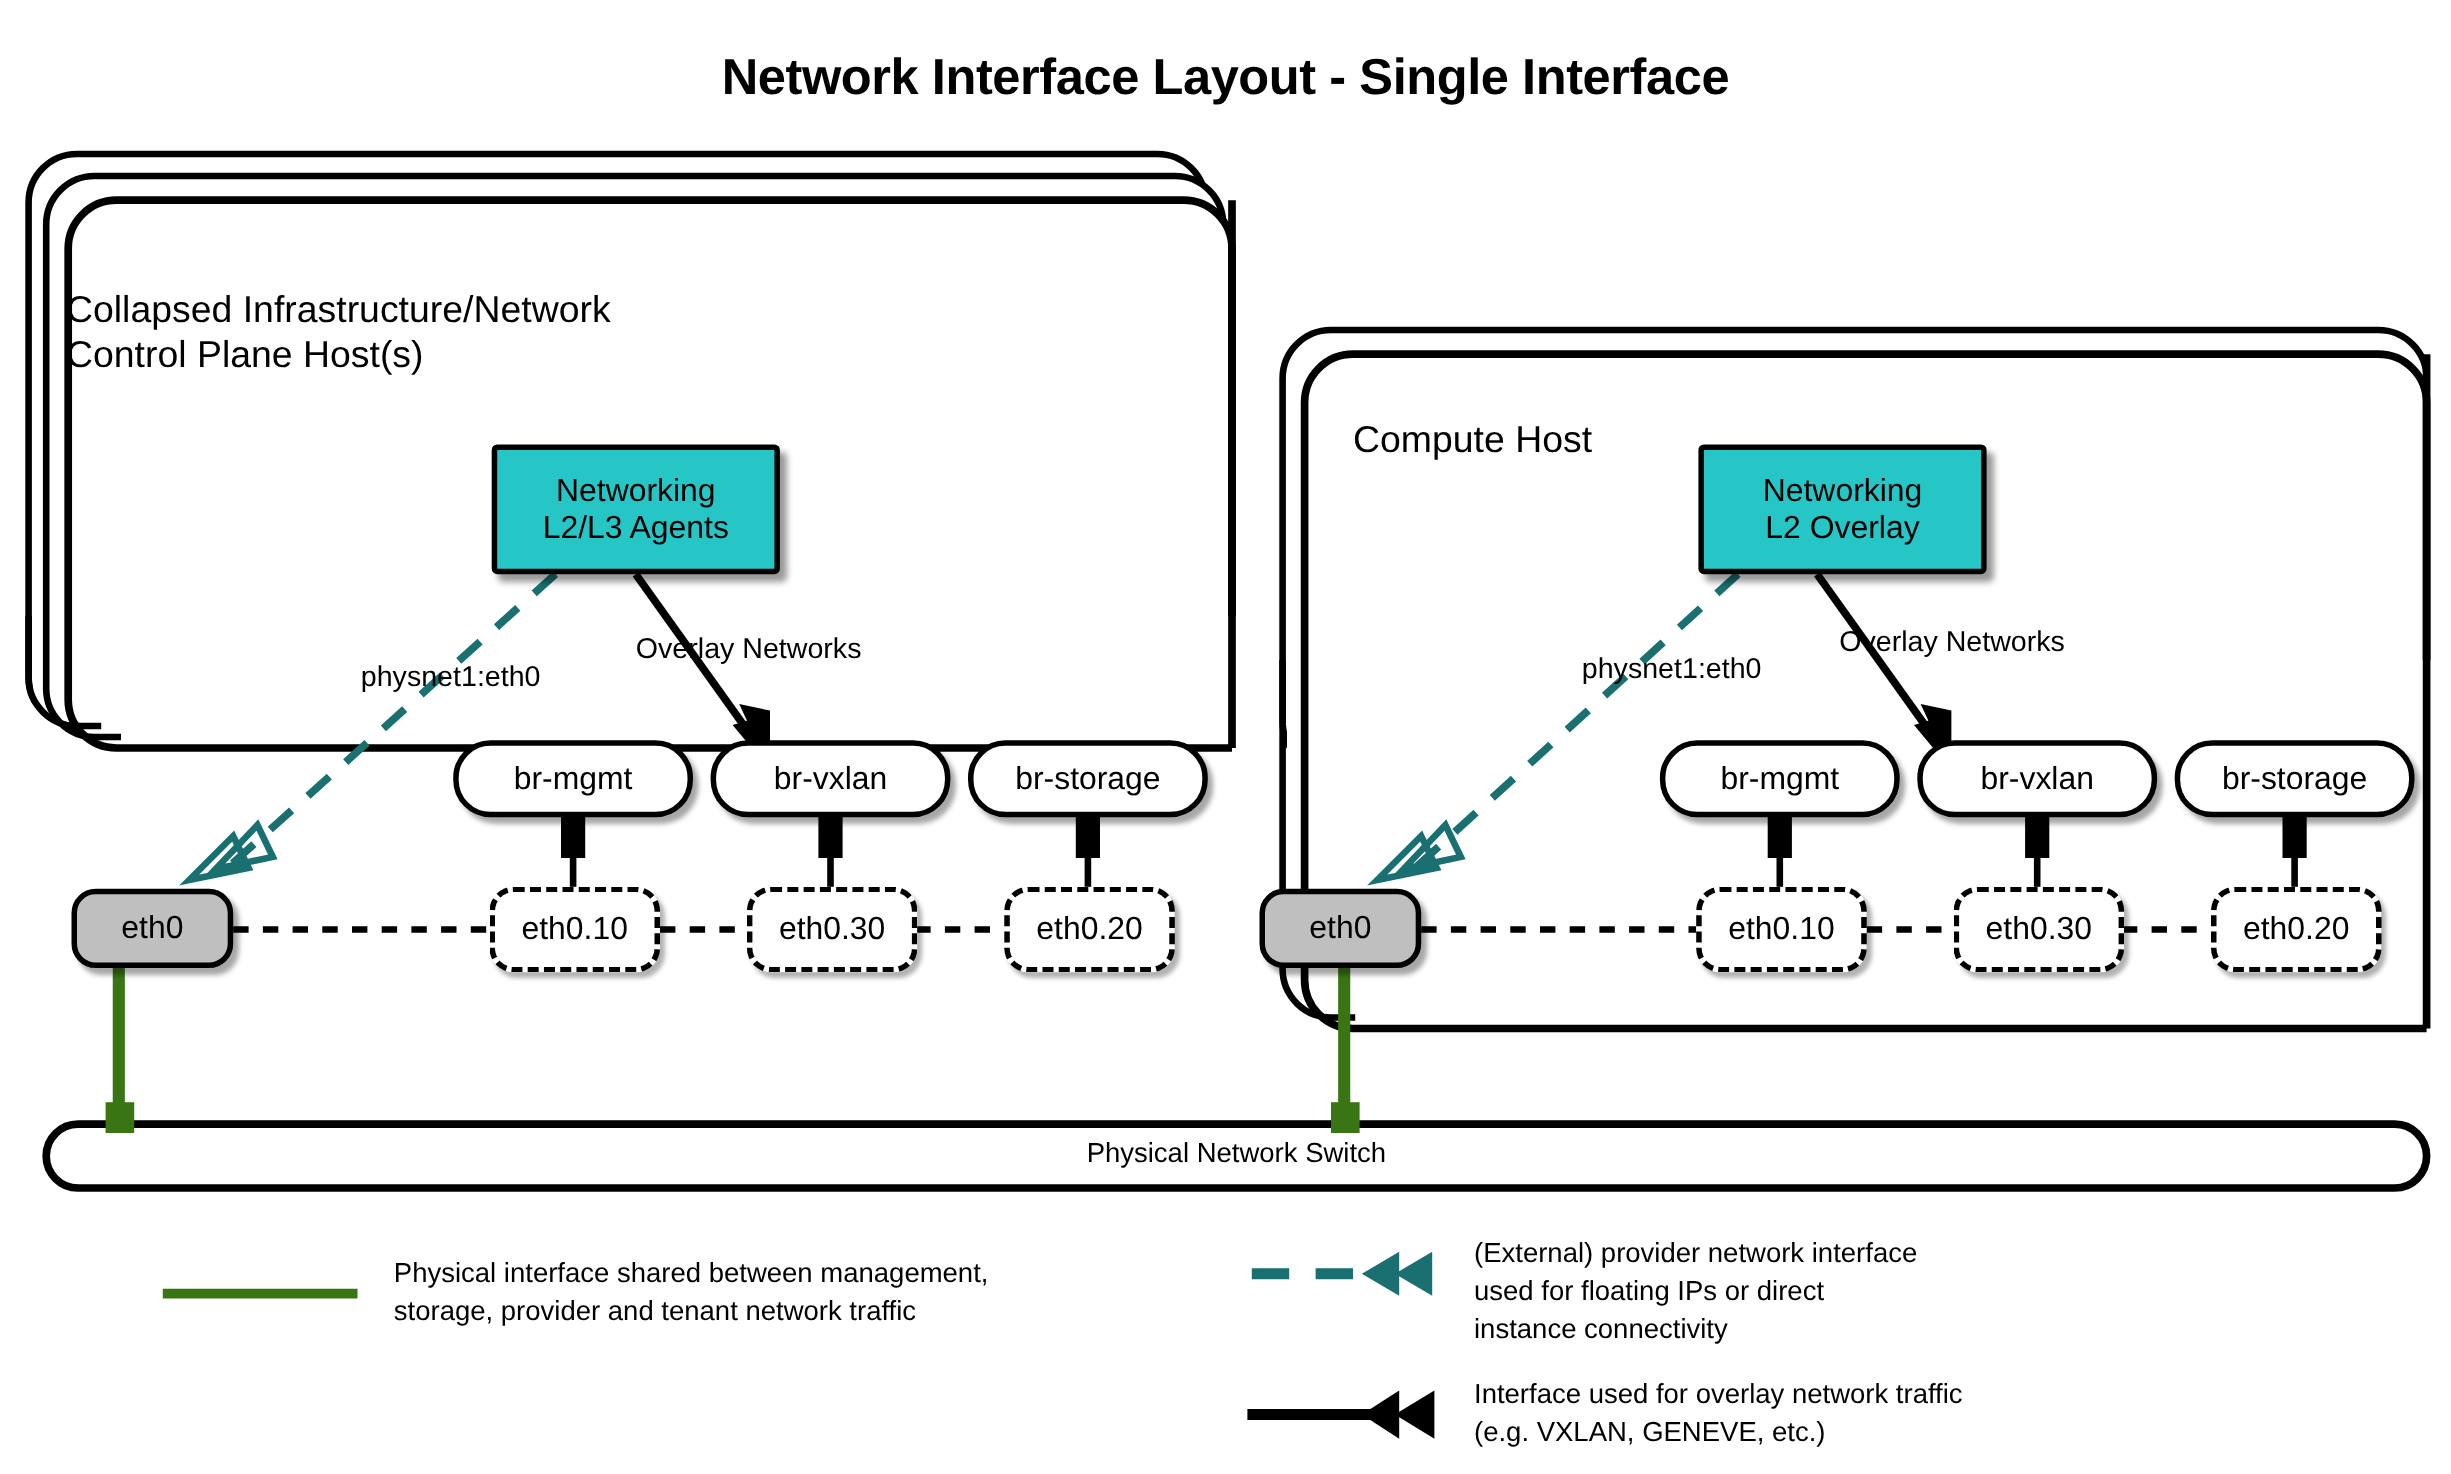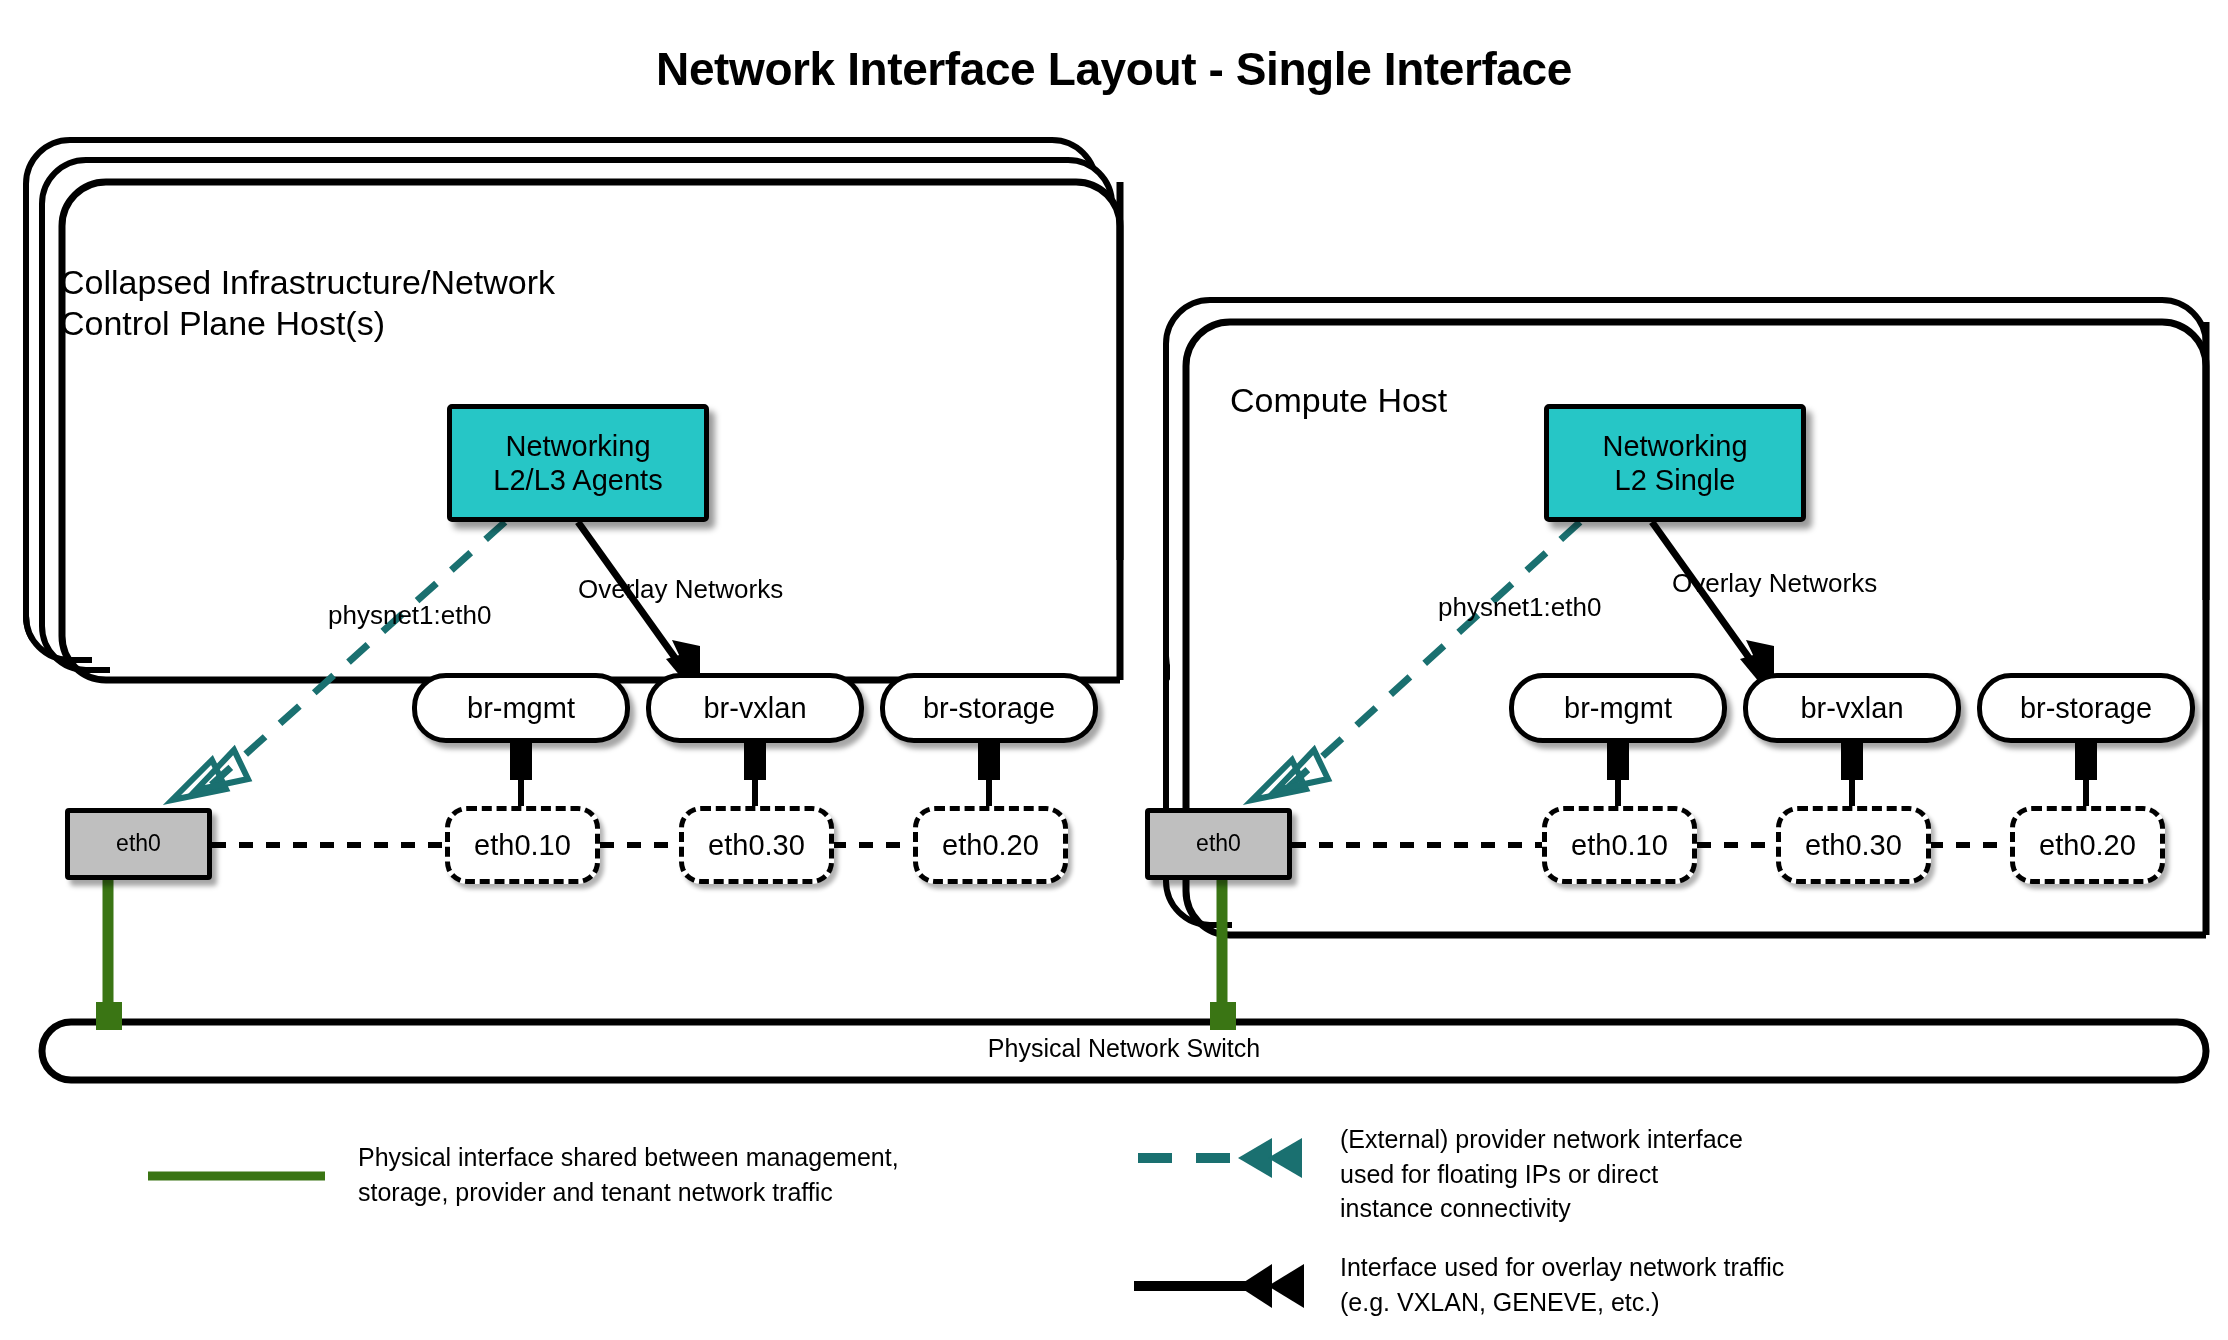--- a/index.html
+++ b/index.html
@@ -69,22 +69,22 @@
     border-radius: 5px;
     font-size: 29px;
     box-shadow: 6px 7px 6px rgba(0,0,0,0.4);
   }
   .node.bridge {
     border-radius: 34px;
     font-size: 29px;
   }
   .node.nic {
     background: #bfbfbf;
-    border-radius: 4px;
-    font-size: 23px;
+    border-radius: 22px;
+    font-size: 29px;
   }
   .node.vlan {
     border: 5px dashed #000000;
     border-radius: 22px;
     font-size: 29px;
     box-shadow: 4px 5px 4px rgba(0,0,0,0.3);
   }
 
   
   .edge-label {
@@ -274,21 +274,21 @@
     <span>eth0.20</span>
   </div>
 
   <div class="host-title" id="host-right-title">
     <div>Compute Host</div>
   </div>
 
   <div class="node agent" style="left:1544px; top:404px; width:262px; height:118px;">
     <div>
       <div>Networking</div>
-      <div>L2 Single</div>
+      <div>L2 Overlay</div>
     </div>
   </div>
 
   <div class="edge-label" style="left:1438px; top:592px;">physnet1:eth0</div>
 
   <div class="edge-label" style="left:1672px; top:568px;">Overlay Networks</div>
 
   <div class="node bridge" style="left:1509px; top:673px; width:218px; height:70px;">
     <span>br-mgmt</span>
   </div>

